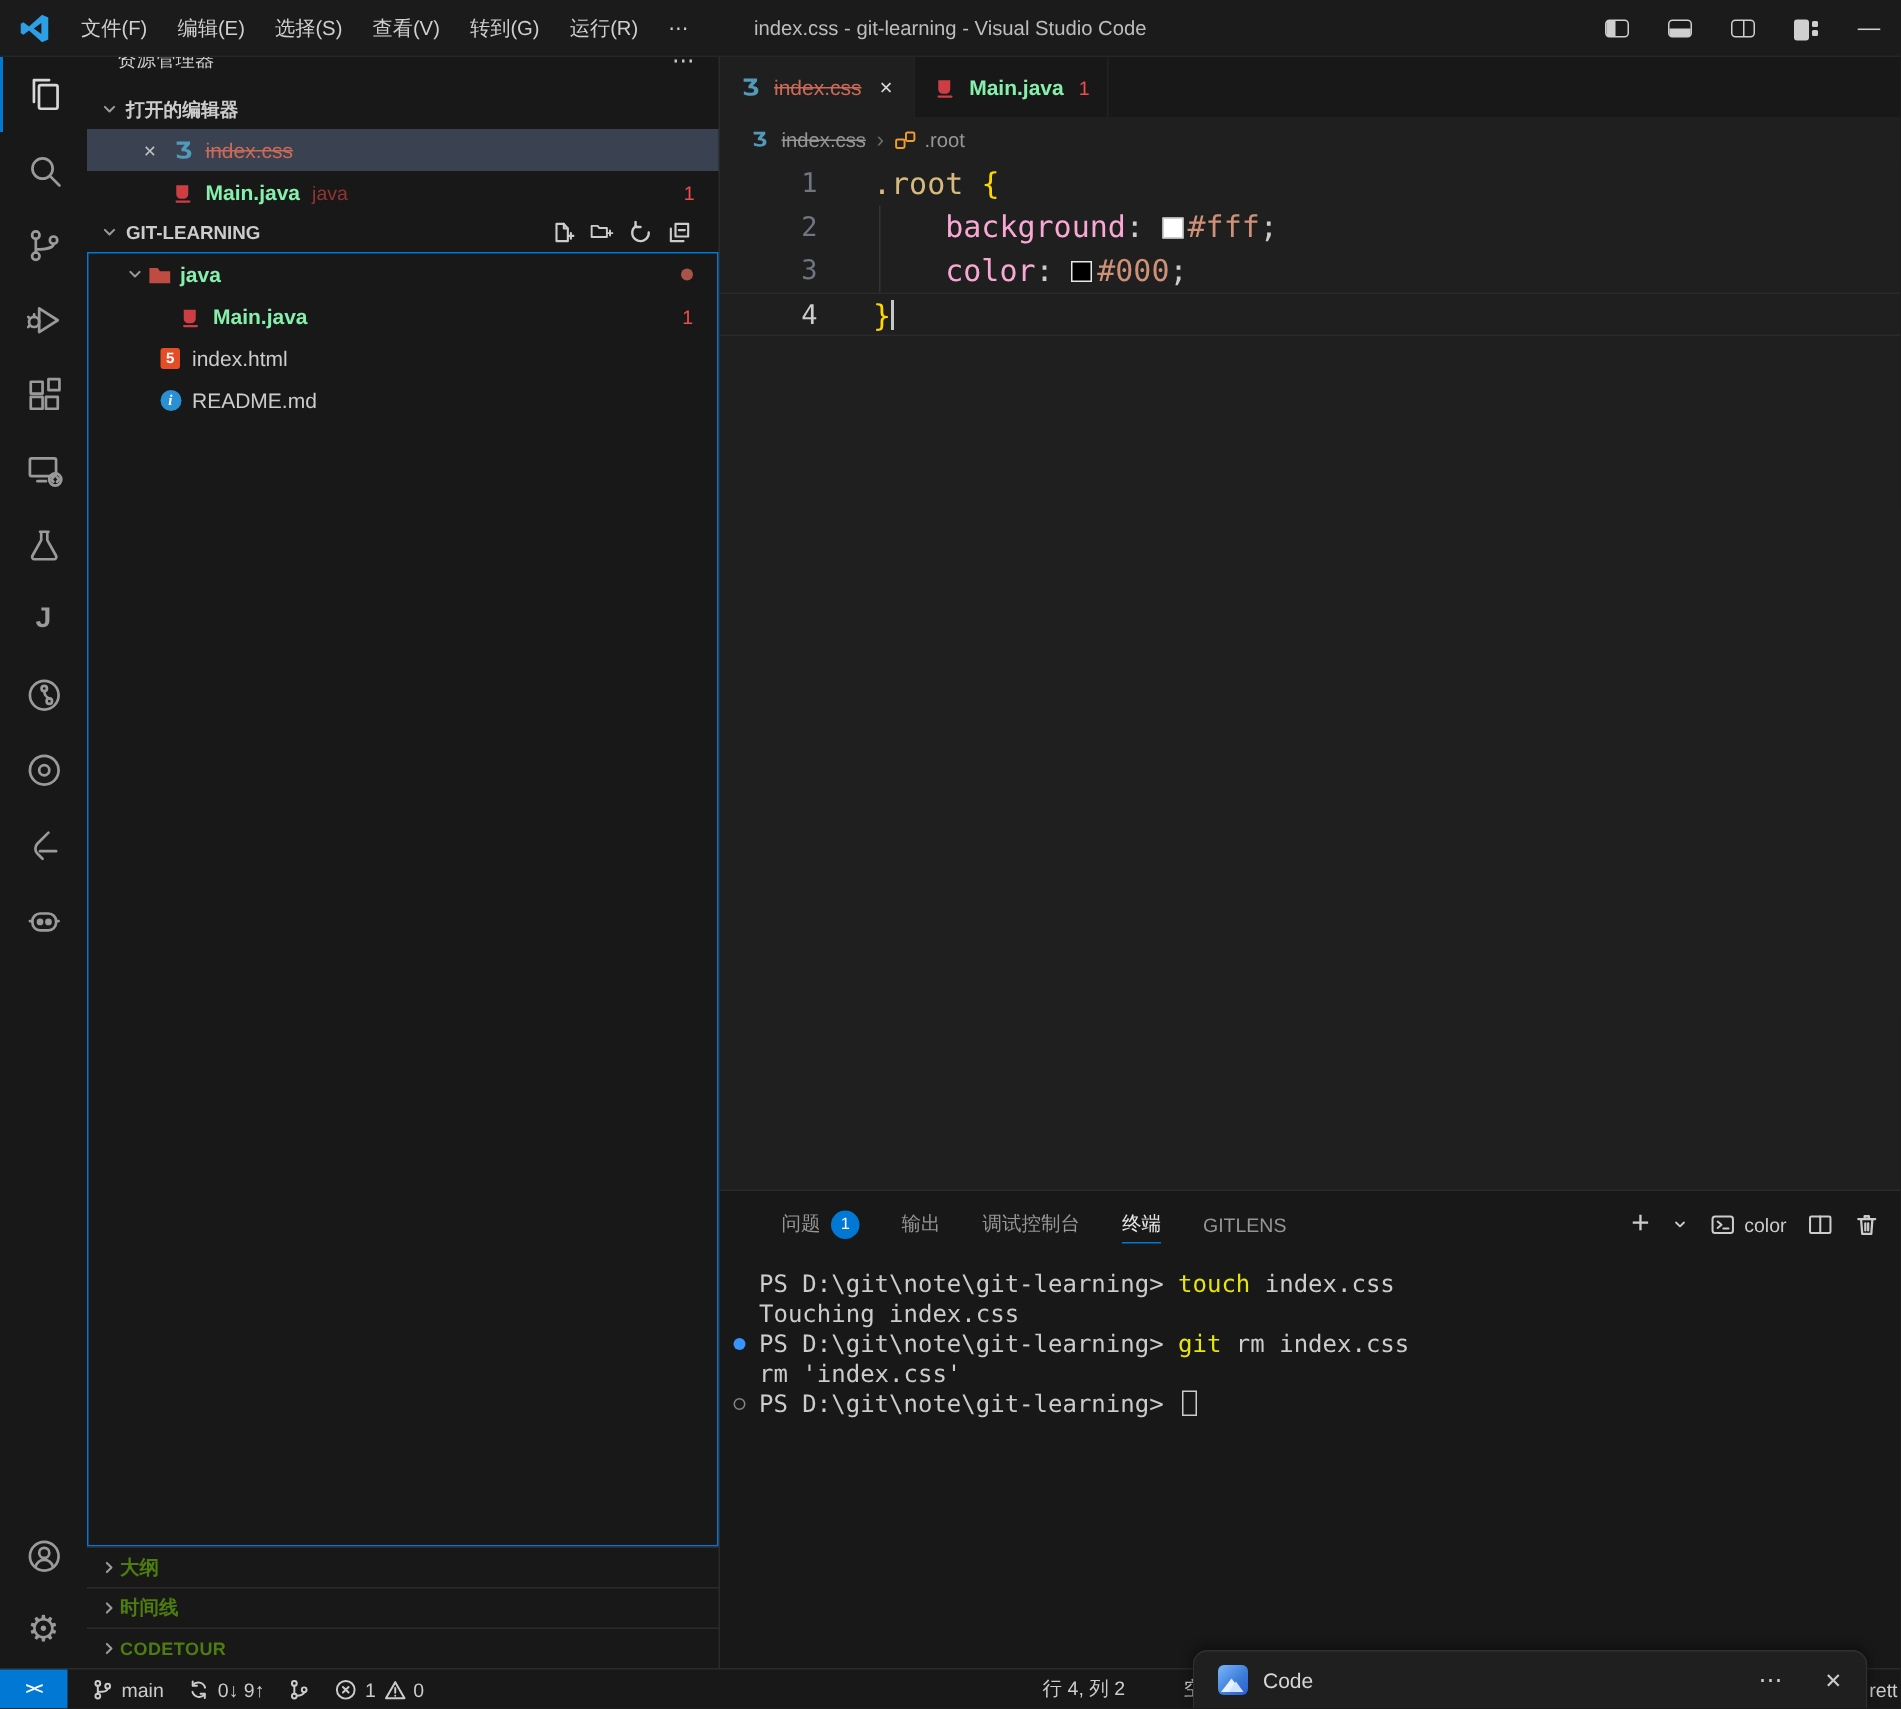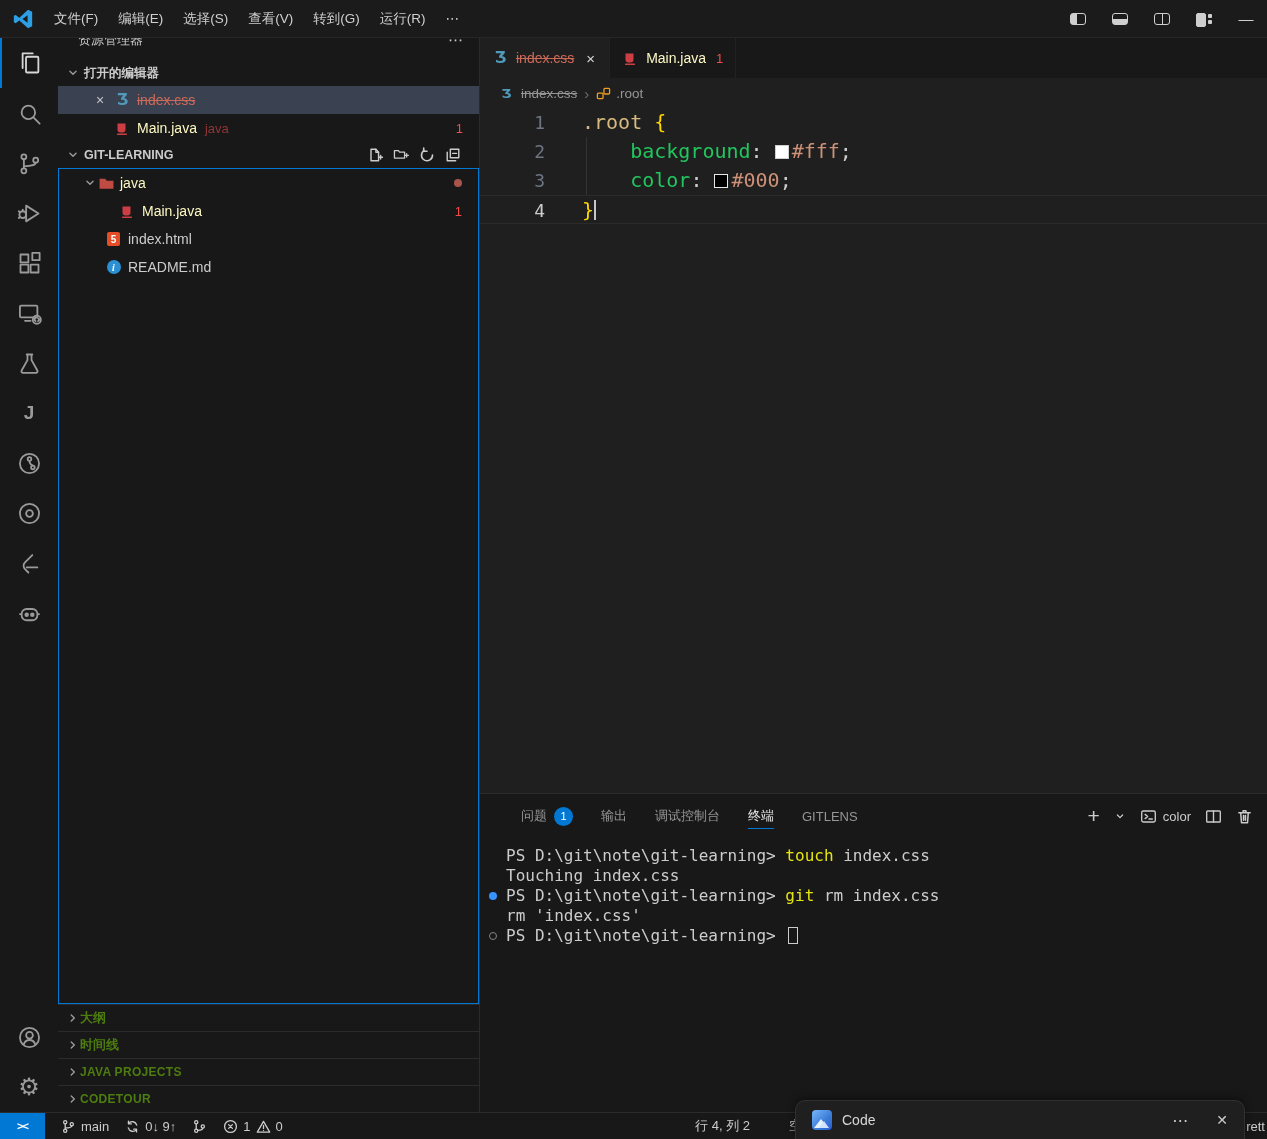--- a/index.html
+++ b/index.html
@@ -45,21 +45,21 @@
   .chev { width:14px; height:14px; flex:0 0 auto; }
   .row { height:28px; display:flex; align-items:center; position:relative; }
   .row .badge-num { margin-left:auto; margin-right:16px; font-size:13px; color:#f14c4c; }
   .row .dirty-dot { margin-left:auto; margin-right:16px; width:8px; height:8px; border-radius:50%; background:#a8544b; }
   .close-x { width:16px; text-align:center; color:#c5c5c5; font-size:14px; margin:0 6px 0 34px; }
   .fileicon { width:17px; height:16px; display:flex; align-items:center; justify-content:center; margin-right:6px; flex:0 0 auto; }
   .css-glyph { color:#519aba; font-weight:bold; font-size:15px; font-family:"DejaVu Sans",sans-serif; }
   .html-glyph { width:13px; height:14px; background:#e44d26; color:#fff; font-size:10px; font-weight:bold; display:flex; align-items:center; justify-content:center; border-radius:2px; }
   .md-glyph { width:14px; height:14px; background:#2b8fd4; color:#fff; border-radius:50%; font-size:10px; font-weight:bold; font-style:italic; display:flex; align-items:center; justify-content:center; font-family:"Liberation Serif",serif; }
   .deleted { color:#cc6a58; text-decoration:line-through; }
-  .err-red { color:#fef9c3; }
+  .err-red { color:#86efac;font-weight:bold; }
   .desc { margin-left:8px; color:rgba(241,76,76,.55); font-size:13px; }
   .sel-row { background:#3a4150; }
   .tree-wrap { flex:1; border:1px solid #0078d4; overflow:hidden; }
   .sb-actions { margin-left:auto; display:flex; gap:10px; align-items:center; padding-right:10px; }
   .sb-actions svg { width:16px; height:16px; stroke:#cccccc; }
   .sb-bottom-sec { height:27px; display:flex; align-items:center; padding:0 8px; border-top:1px solid #2b2b2b; font-weight:bold; color:#4d7c0f; }
   .sb-bottom-sec .lbl-cn { font-size:13px; }
   .sb-bottom-sec .lbl-en { font-size:12px; letter-spacing:.3px; }
   .chev-right { transform:rotate(-90deg); }
 
@@ -79,21 +79,21 @@
 
   
   .code { position:absolute; top:70px; left:0; right:0; bottom:319px; font-family:"DejaVu Sans Mono","Liberation Mono",monospace; font-size:20px; }
   .cline { height:29px; line-height:29px; display:flex; position:relative; white-space:pre; }
   .cline .gut { width:65px; text-align:right; color:#6e7681; flex:0 0 auto; font-size:18px; }
   .cline .ctext { margin-left:37px; }
   .cline.current { border-top:1px solid #2a2a2a; border-bottom:1px solid #2a2a2a; }
   .cline.current .gut { color:#cccccc; }
   .tok-selector { color:#d7ba7d; }
   .tok-brace { color:#ffd700; }
-  .tok-prop { color:#22c55e; }
+  .tok-prop { color:#f9a8d4; }
   .tok-plain { color:#cccccc; }
   .tok-value { color:#ce9178; }
   .swatch { display:inline-block; width:14px; height:14px; vertical-align:-1px; margin-right:3px; border:1px solid #e8e8e8; }
   .swatch.dark { background:#000; border-color:#e8e8e8; }
   .swatch.light { background:#fff; border-color:#cfcfcf; }
   .indent-guide { position:absolute; left:106px; top:0; bottom:0; width:1px; background:#333; }
   .caret { display:inline-block; width:1.5px; height:20px; background:#c6c6c6; vertical-align:-3px; }
 
   
   .panel { position:absolute; left:0; right:0; bottom:0; height:319px; background:#181818; border-top:1px solid #2b2b2b; }
@@ -158,20 +158,21 @@
     </svg>
   <div class="menus">
     <span>文件(F)</span>
     <span>编辑(E)</span>
     <span>选择(S)</span>
     <span>查看(V)</span>
     <span>转到(G)</span>
     <span>运行(R)</span>
     <span class="menu-more">⋯</span>
   </div>
+  <div class="win-title">index.css - git-learning - Visual Studio Code</div>
   <div class="win-controls">
     <div class="wc">
         <span class="lay lay-left"></span>
       </div>
     <div class="wc">
         <span class="lay lay-bottom"></span>
       </div>
     <div class="wc">
         <span class="lay lay-split"></span>
       </div>
@@ -378,26 +379,20 @@
   <div class="sb-bottom-sec">
     <svg class="ic chev chev-right" viewBox="0 0 16 16">
         <use href="#ic-chev"></use>
       </svg>
     <span class="lbl-cn">时间线</span>
   </div>
   <div class="sb-bottom-sec">
     <svg class="ic chev chev-right" viewBox="0 0 16 16">
         <use href="#ic-chev"></use>
       </svg>
-    <span class="lbl-en">JAVA PROJECTS</span>
-  </div>
-  <div class="sb-bottom-sec">
-    <svg class="ic chev chev-right" viewBox="0 0 16 16">
-        <use href="#ic-chev"></use>
-      </svg>
     <span class="lbl-en">CODETOUR</span>
   </div>
 </div>
 
 <div class="editor-region">
   <div class="tabsbar">
     <div class="tab active">
       <span class="fileicon">
           <span class="css-glyph">Ʒ</span>
         </span>

